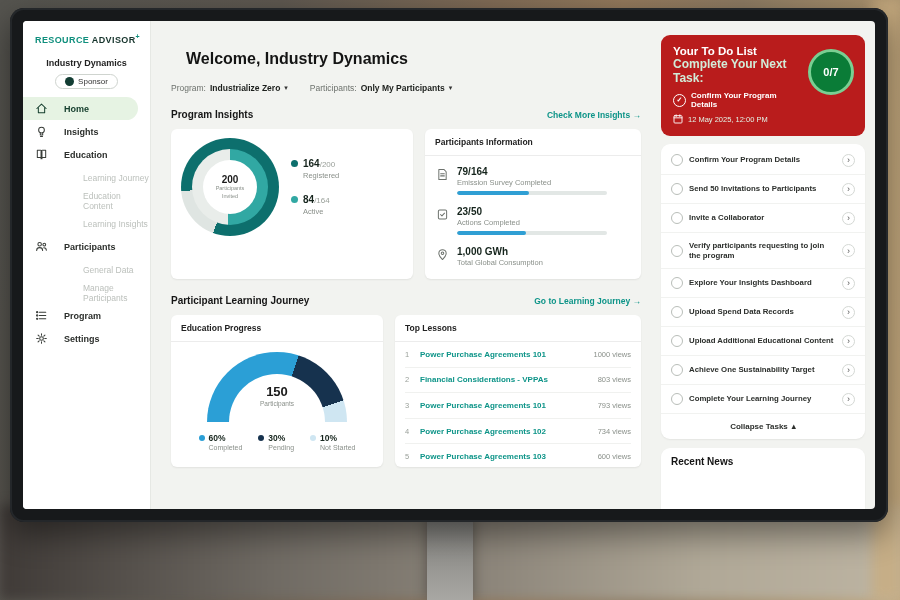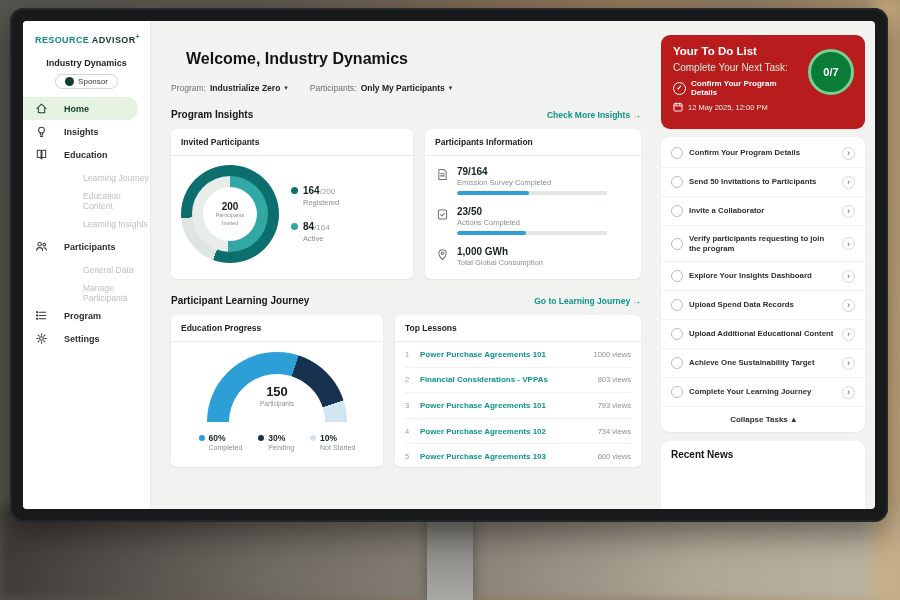--- a/index.html
+++ b/index.html
@@ -90,21 +90,21 @@
   .lesson-row:last-child{border-bottom:none;}
   .lesson-rank{font-size:7.5px;color:#9aa09a;width:7px;flex:none;}
   .lesson-title{font-size:8px;font-weight:bold;color:#0d9488;flex:1;cursor:pointer;}
   .lesson-views{font-size:7.5px;color:#8a908a;flex:none;}
 
   
   .rightpanel{flex:none;width:220px;box-sizing:border-box;padding:14px 10px 0 6px;}
   .todo-card{position:relative;background:#b91c1c;border-radius:9px;padding:10px 12px 12px;color:#fff;min-height:72px;}
   .todo-left{padding-right:50px;}
   .todo-title{font-size:11.5px;font-weight:bold;}
-  .todo-sub{font-size:10px;color:#d2ecd8;margin-top:5px;}
+  .todo-sub{font-size:12px;color:#d2ecd8;font-weight:bold;}
   .todo-row{display:flex;align-items:center;gap:5px;margin-top:6px;font-size:8px;font-weight:bold;}
   .todo-row.date{font-weight:normal;color:#e2f3e6;font-size:7.5px;margin-top:5px;}
   .todo-ic{width:11px;height:11px;border:1px solid #fff;border-radius:50%;display:inline-flex;align-items:center;justify-content:center;font-size:7px;flex:none;}
   .todo-cal{display:inline-flex;flex:none;}
   .todo-cal svg{width:10px;height:10px;stroke:#fff;fill:none;stroke-width:1.1;stroke-linecap:round;}
   .todo-ring{position:absolute;right:11px;top:14px;width:46px;height:46px;border-radius:50%;background:#0a7c37;
     border:3px solid #79cf92;box-sizing:border-box;display:flex;align-items:center;justify-content:center;font-size:11px;font-weight:bold;}
   .tasks-card{background:#fff;border-radius:9px;margin-top:8px;padding:2px 0 2px;box-shadow:0 1px 2px rgba(0,0,0,.06);}
   .task-row{display:flex;align-items:center;gap:6px;padding:7.5px 10px;border-bottom:1px solid #f1f2f0;cursor:pointer;}
   .task-check{flex:none;width:10px;height:10px;border:1px solid #b9beb9;border-radius:50%;background:#fff;}
@@ -234,21 +234,20 @@
         <div class="section-row">
           <span class="section-title">Program Insights</span>
           <span class="section-link">
             <span>Check More Insights</span>
             <span>→</span>
           </span>
         </div>
 
         <div class="cards">
           <div class="card card-invited">
-            <div class="card-h">Invited Participants</div>
             <div class="invited-body">
               <div class="donut">
                 <div class="ring-outer" id="ring-outer" style="background: conic-gradient(from 265deg, rgb(13, 111, 109) 0deg, rgb(13, 111, 109) 82%, rgb(223, 229, 226) 82%, rgb(223, 229, 226) 100%);"></div>
                 <div class="ring-inner" id="ring-inner" style="background: conic-gradient(rgb(49, 168, 163) 0deg, rgb(49, 168, 163) 51%, rgb(233, 237, 234) 51%, rgb(233, 237, 234) 100%);"></div>
                 <div class="hole">
                   <span class="hole-num">200</span>
                   <span class="hole-label">Participants Invited</span>
                 </div>
               </div>
               <div class="legend" id="inv-legend">

